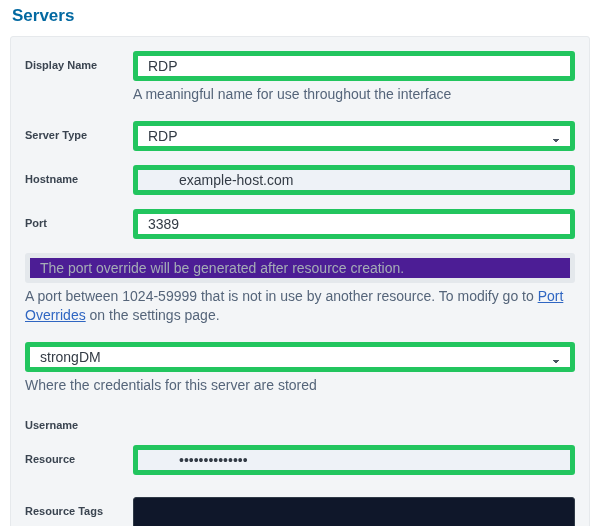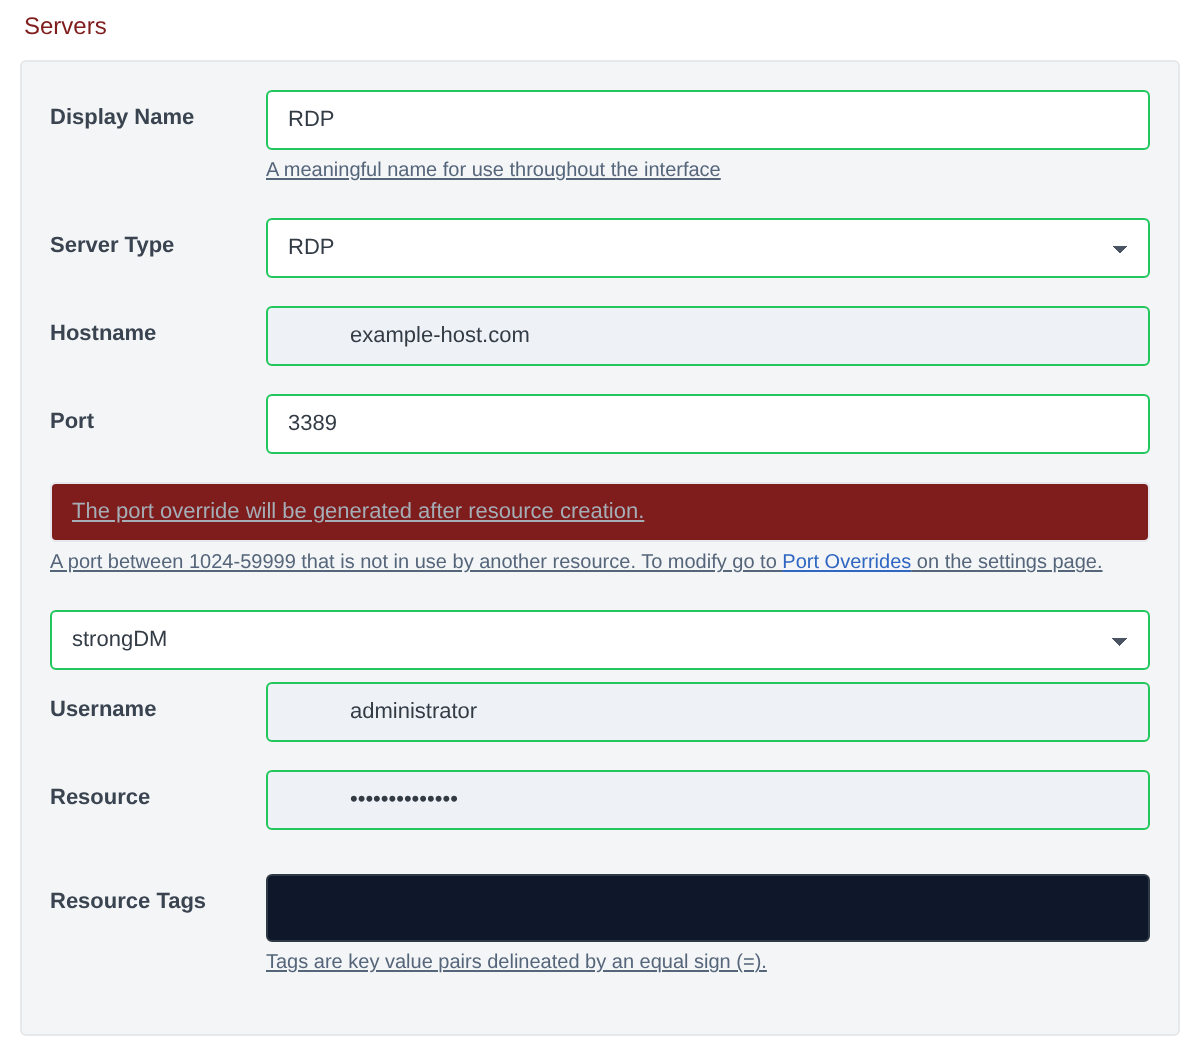--- a/index.html
+++ b/index.html
@@ -10,23 +10,23 @@
     width: 600px;
     height: 526px;
     overflow: hidden;
   }
   .page {
     width: 600px;
     height: 526px;
     padding: 6px 10px 10px 10px;
   }
   h2[data-name="page-title"] {
-    font-size: 12px;
-    font-weight: 400;
-    color: #7f1d1d;
+    font-size: 17px;
+    font-weight: 700;
+    color: #0369a1;
     margin: 0 0 10px 2px;
   }
   .panel {
     background: #f3f5f7;
     border: 1px solid #e6e9ec;
     border-radius: 3px;
     padding: 14px 14px 12px 14px;
   }
   .row {
     display: flex;
@@ -44,59 +44,57 @@
     color: #3a4450;
   }
   .field-col {
     flex: 1;
     display: flex;
     flex-direction: column;
   }
   .input, .select, .readonly, .tags-input {
     width: 100%;
     height: 30px;
-    border: 1px solid #22c55e;
+    border: 5px solid #22c55e;
     border-radius: 3px;
     background: #ffffff;
-    font-size: 11px;
+    font-size: 14px;
     color: #333b45;
     padding: 0 10px;
     outline: none;
   }
   .input.faded, .select.faded {
     background: #eef2f7;
     padding-left: 41px;
   }
   .readonly {
-    background: #7f1d1d;
+    background: #4c1d95;
     color: #a5adb6;
     display: flex;
     align-items: center;
     border-color: #e4e8ec;
-    text-decoration: underline;
   }
   .select {
     appearance: none;
     -webkit-appearance: none;
     background-image:
       linear-gradient(45deg, transparent 50%, #4a5462 50%),
       linear-gradient(135deg, #4a5462 50%, transparent 50%);
     background-position:
       calc(100% - 14px) 13px,
       calc(100% - 10px) 13px;
     background-size: 4px 4px, 4px 4px;
     background-repeat: no-repeat;
     padding-right: 26px;
   }
   .hint {
-    font-size: 10px;
+    font-size: 14px;
     color: #55657a;
     line-height: 1.4;
     margin: 4px 0 10px 0;
-    text-decoration: underline;
   }
   .hint a {
     color: #2f66c2;
     text-decoration: underline;
   }
   .tags-wrap {
     border: 1px solid #2f3a47;
     border-radius: 3px;
     background: #0f172a;
     height: 32px;
@@ -171,28 +169,26 @@
           <span data-name="hint-port-override-pre">A port between 1024-59999 that is not in use by another resource. To modify go to </span><a href="#" data-name="port-overrides-link">Port Overrides</a><span data-name="hint-port-override-post"> on the settings page.</span>
         </div>
       </div>
     </div>
 
     <div class="row" data-name="row-secret-store">
       <div class="field-col">
         <select class="select" data-name="secret-store-select">
           <option data-name="secret-store-option">strongDM</option>
         </select>
+        <div class="hint" data-name="hint-secret-store">Where the credentials for this server are stored</div>
       </div>
     </div>
 
     <div class="row" data-name="row-username">
       <div class="label-col" data-name="label-username">Username</div>
-      <div class="field-col">
-        <input class="input faded" type="text" data-name="username-input" value="administrator" style="">
-      </div>
     </div>
 
     <div class="spacer-block"></div>
 
     <div class="row" data-name="row-password">
       <div class="label-col" data-name="label-password">Resource</div>
       <div class="field-col">
         <input class="input faded" type="text" data-name="password-input" value="••••••••••••••" style="">
       </div>
     </div>

